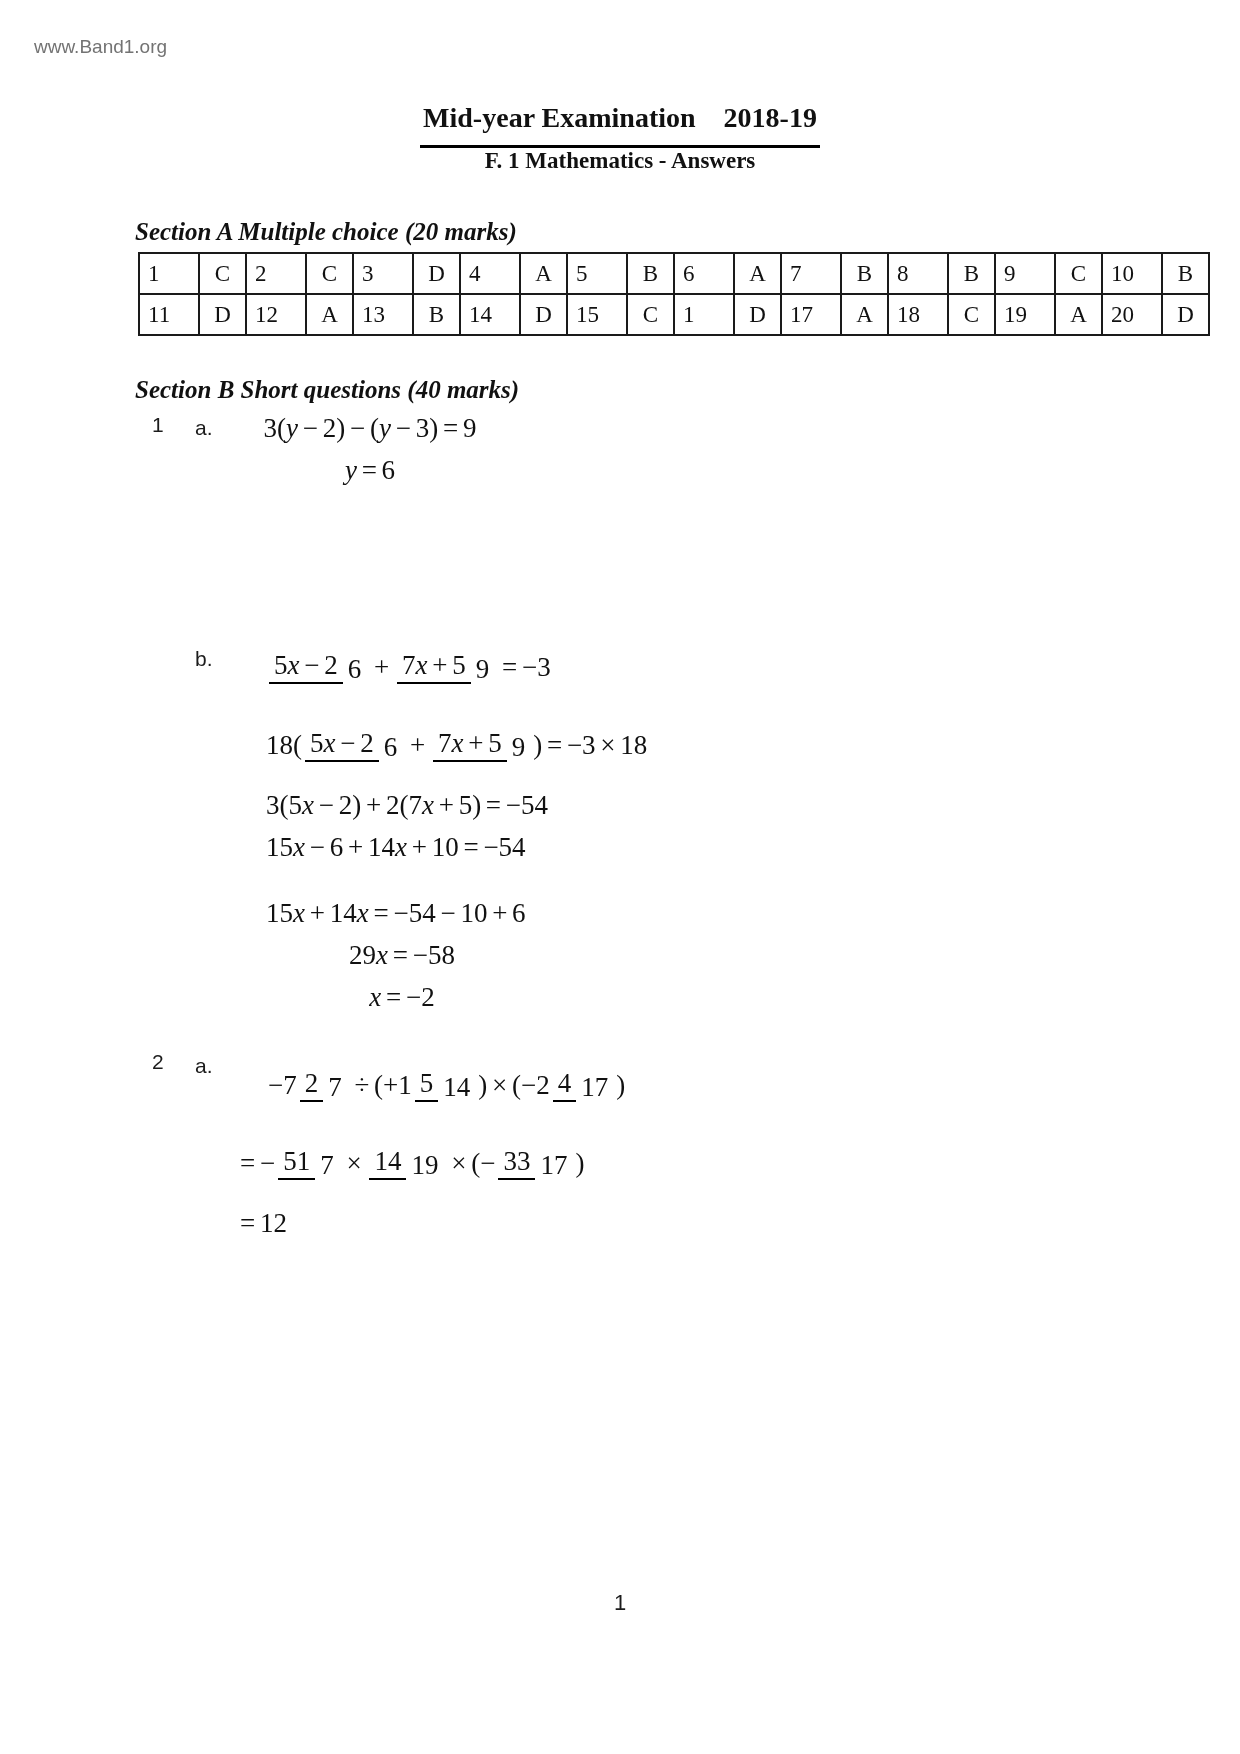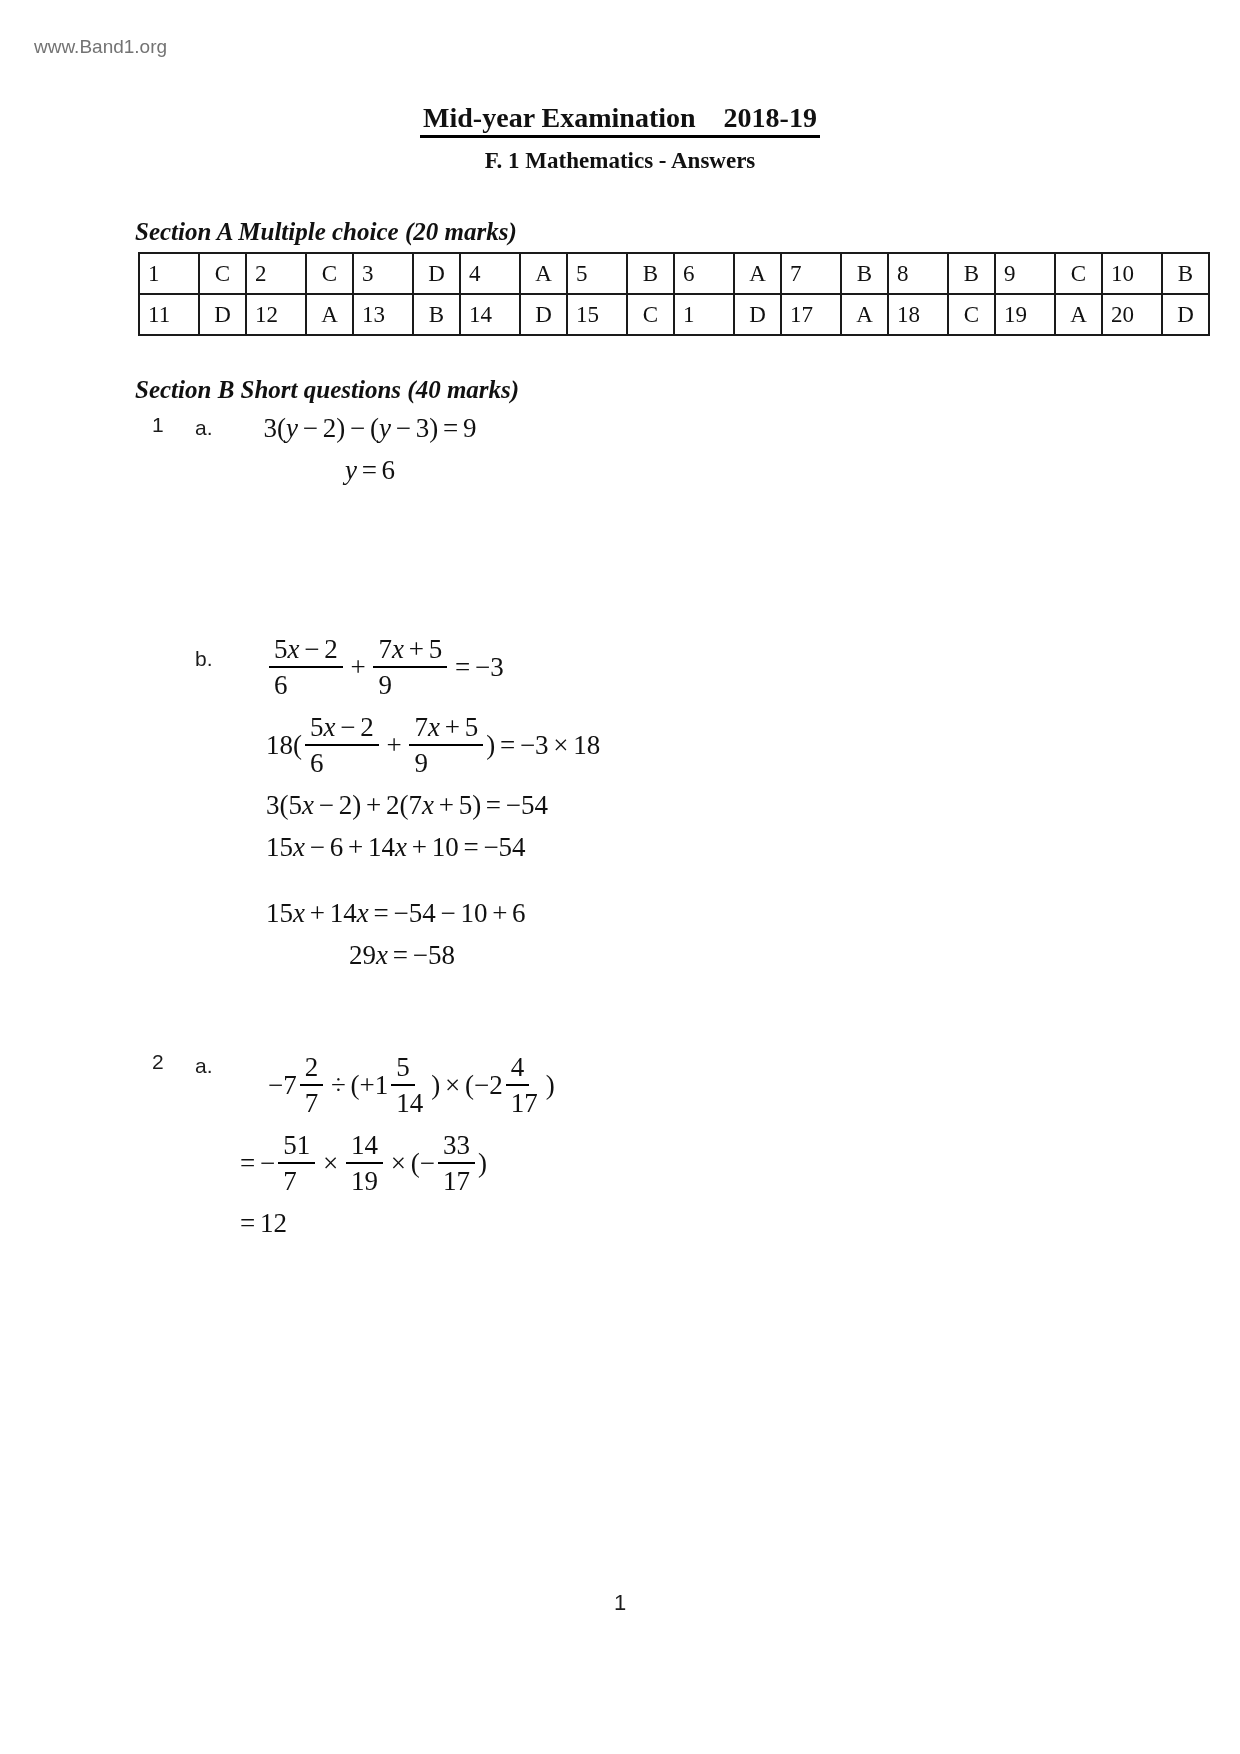--- a/index.html
+++ b/index.html
@@ -14,21 +14,21 @@
   }
   
   .site-link{
     position:absolute;left:34px;top:36px;
     font-family:"Liberation Sans", sans-serif;
     font-size:19px;color:#737373;
   }
   .title-row{position:absolute;left:0;top:102px;width:100%;text-align:center;}
   .doc-title{
     display:inline-block;font-weight:bold;font-size:28px;
-    border-bottom:3px solid #000;padding:0 3px 1px;white-space:pre;
+    border-bottom:3px solid #000;padding:0 3px 11px;white-space:pre;
   }
   .subtitle-row{position:absolute;left:0;top:148px;width:100%;text-align:center;}
   .doc-subtitle{font-weight:bold;font-size:23px;white-space:pre;}
 
   
   .sec-heading{position:absolute;font-weight:bold;font-size:25px;white-space:pre;font-style:italic;}
   .sec-a{left:135px;top:218px;}
   .sec-b{left:135px;top:376px;}
 
   
@@ -66,21 +66,21 @@
   }
   .eq-line.has-frac{height:78px;}
   [data-part="q1-a"] .eq-line{justify-content:center;}
   [data-part="q1-b"] .eq-line:nth-child(5){margin-top:24px;}
   [data-part="q1-b"] .eq-line:nth-child(6),
   [data-part="q1-b"] .eq-line:nth-child(7){justify-content:center;}
   [data-part="q2-a"] .eq-line:first-child{margin-left:28px;}
 
   .mi{white-space:pre;}
   .frac{
-    display:inline-flex;flex-direction:column;align-items:flex-start;
+    display:inline-flex;flex-direction:row;align-items:flex-end;
     margin:8px 3px;line-height:1.12;text-align:center;
   }
   .frac .fnum{border-bottom:2px solid #000;padding:0 5px 2px;white-space:pre;}
   .frac .fden{padding:2px 5px 0;white-space:pre;}
 
   
   .page-number{
     position:absolute;left:0;top:1590px;width:100%;text-align:center;
     font-family:"Liberation Sans", sans-serif;font-size:22px;color:#1c1c1c;
   }
@@ -196,20 +196,23 @@
         </div>
         <div class="eq-line" data-name="equation-line">
           <span class="mi" data-name="math-text">15<i>x</i> − 6 + 14<i>x</i> + 10 = −54</span>
         </div>
         <div class="eq-line" data-name="equation-line">
           <span class="mi" data-name="math-text">15<i>x</i> + 14<i>x</i> = −54 − 10 + 6</span>
         </div>
         <div class="eq-line" data-name="equation-line">
           <span class="mi" data-name="math-text">29<i>x</i> = −58</span>
         </div>
+        <div class="eq-line" data-name="equation-line">
+          <span class="mi" data-name="math-text"><i>x</i> = −2</span>
+        </div>
       </div>
       <div class="q-num" data-name="question-number-2">2</div>
       <div class="part-label" data-name="part-label-q2-a">a.</div>
       <div class="part-lines" data-name="equation-block-q2-a" data-part="q2-a">
         <div class="eq-line has-frac" data-name="equation-line">
           <span class="mi" data-name="math-text">−7</span>
           <span class="frac" data-name="fraction">
             <span class="fnum" data-name="fraction-numerator">2</span>
             <span class="fden" data-name="fraction-denominator">7</span>
           </span>

